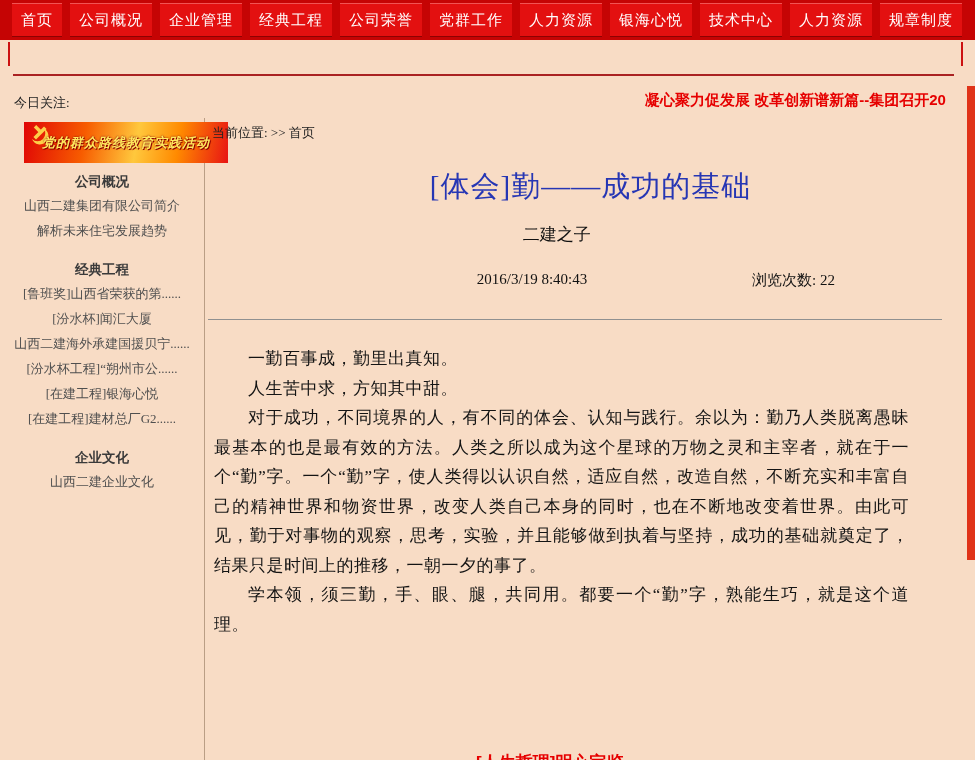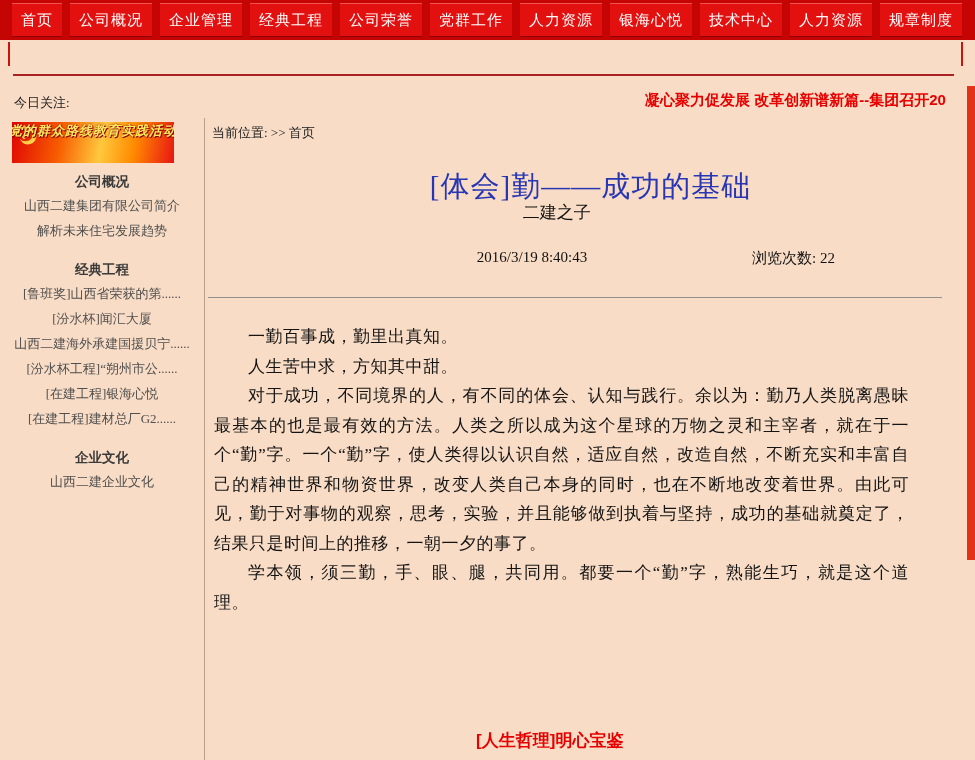--- a/index.html
+++ b/index.html
@@ -43,23 +43,23 @@
   }
   
   .red-strip{position:absolute;left:967px;top:86px;width:8px;height:474px;background:var(--strip_red);}
   
   .sidebar{
     position:absolute;left:0;top:118px;width:205px;height:642px;
     border-right:1px solid var(--divider);box-sizing:border-box;
     padding-top:4px;text-align:center;
   }
   .side-banner{
-    position:relative;margin-left:12px;width:162px;height:41px;cursor:pointer;
+    position:relative;margin-left:24px;width:204px;height:41px;cursor:pointer;
     background:linear-gradient(100deg,#e00505 0%,#f75c00 30%,#ffc83d 55%,#ff8a00 75%,#e81414 100%);
-    overflow:hidden;display:flex;justify-content:center;
+    overflow:hidden;display:flex;align-items:center;justify-content:center;
   }
   .side-banner .emblem{position:absolute;left:4px;top:2px;opacity:.95;}
   .side-banner .banner-text{
     position:relative;z-index:2;font-weight:bold;font-style:italic;
     font-size:13px;white-space:nowrap;color:#ffe95e;
     text-shadow:1px 1px 0 #8d0000,0 0 2px #7a0000;letter-spacing:1px;
     font-family:"Liberation Sans", sans-serif;
   }
   .side-sec{margin-top:16px;}
   .side-sec:first-of-type{margin-top:8px;}
@@ -71,21 +71,21 @@
   
   .content{position:absolute;left:206px;top:118px;width:769px;height:642px;box-sizing:border-box;}
   .breadcrumb{padding:7px 0 0 6px;font-size:13px;color:#222;line-height:16px;}
   .breadcrumb .bc-link{cursor:pointer;}
   .article-title{
     margin:30px 0 0 0;text-align:center;font-size:29px;font-weight:normal;
     color:var(--title_blue);line-height:30px;letter-spacing:1px;
   }
   .author{
     position:relative;left:45.6%;transform:translateX(-50%);width:max-content;
-    font-size:17px;color:#111;line-height:24px;
+    margin-top:22px;font-size:17px;color:#111;line-height:24px;
   }
   .meta-row{position:relative;margin-top:24px;height:20px;font-size:15px;color:#111;}
   .meta-date{position:absolute;left:42.4%;transform:translateX(-50%);white-space:nowrap;}
   .meta-views{position:absolute;left:71%;white-space:nowrap;}
   .hrule{margin:28px 0 0 2px;width:734px;height:1px;background:#909090;}
   .article-body{
     margin:24px 0 0 8px;width:695px;font-size:17px;line-height:29.5px;
     color:var(--body_text);text-align:justify;letter-spacing:.5px;
   }
   .article-body p{margin:0;text-indent:2em;}

